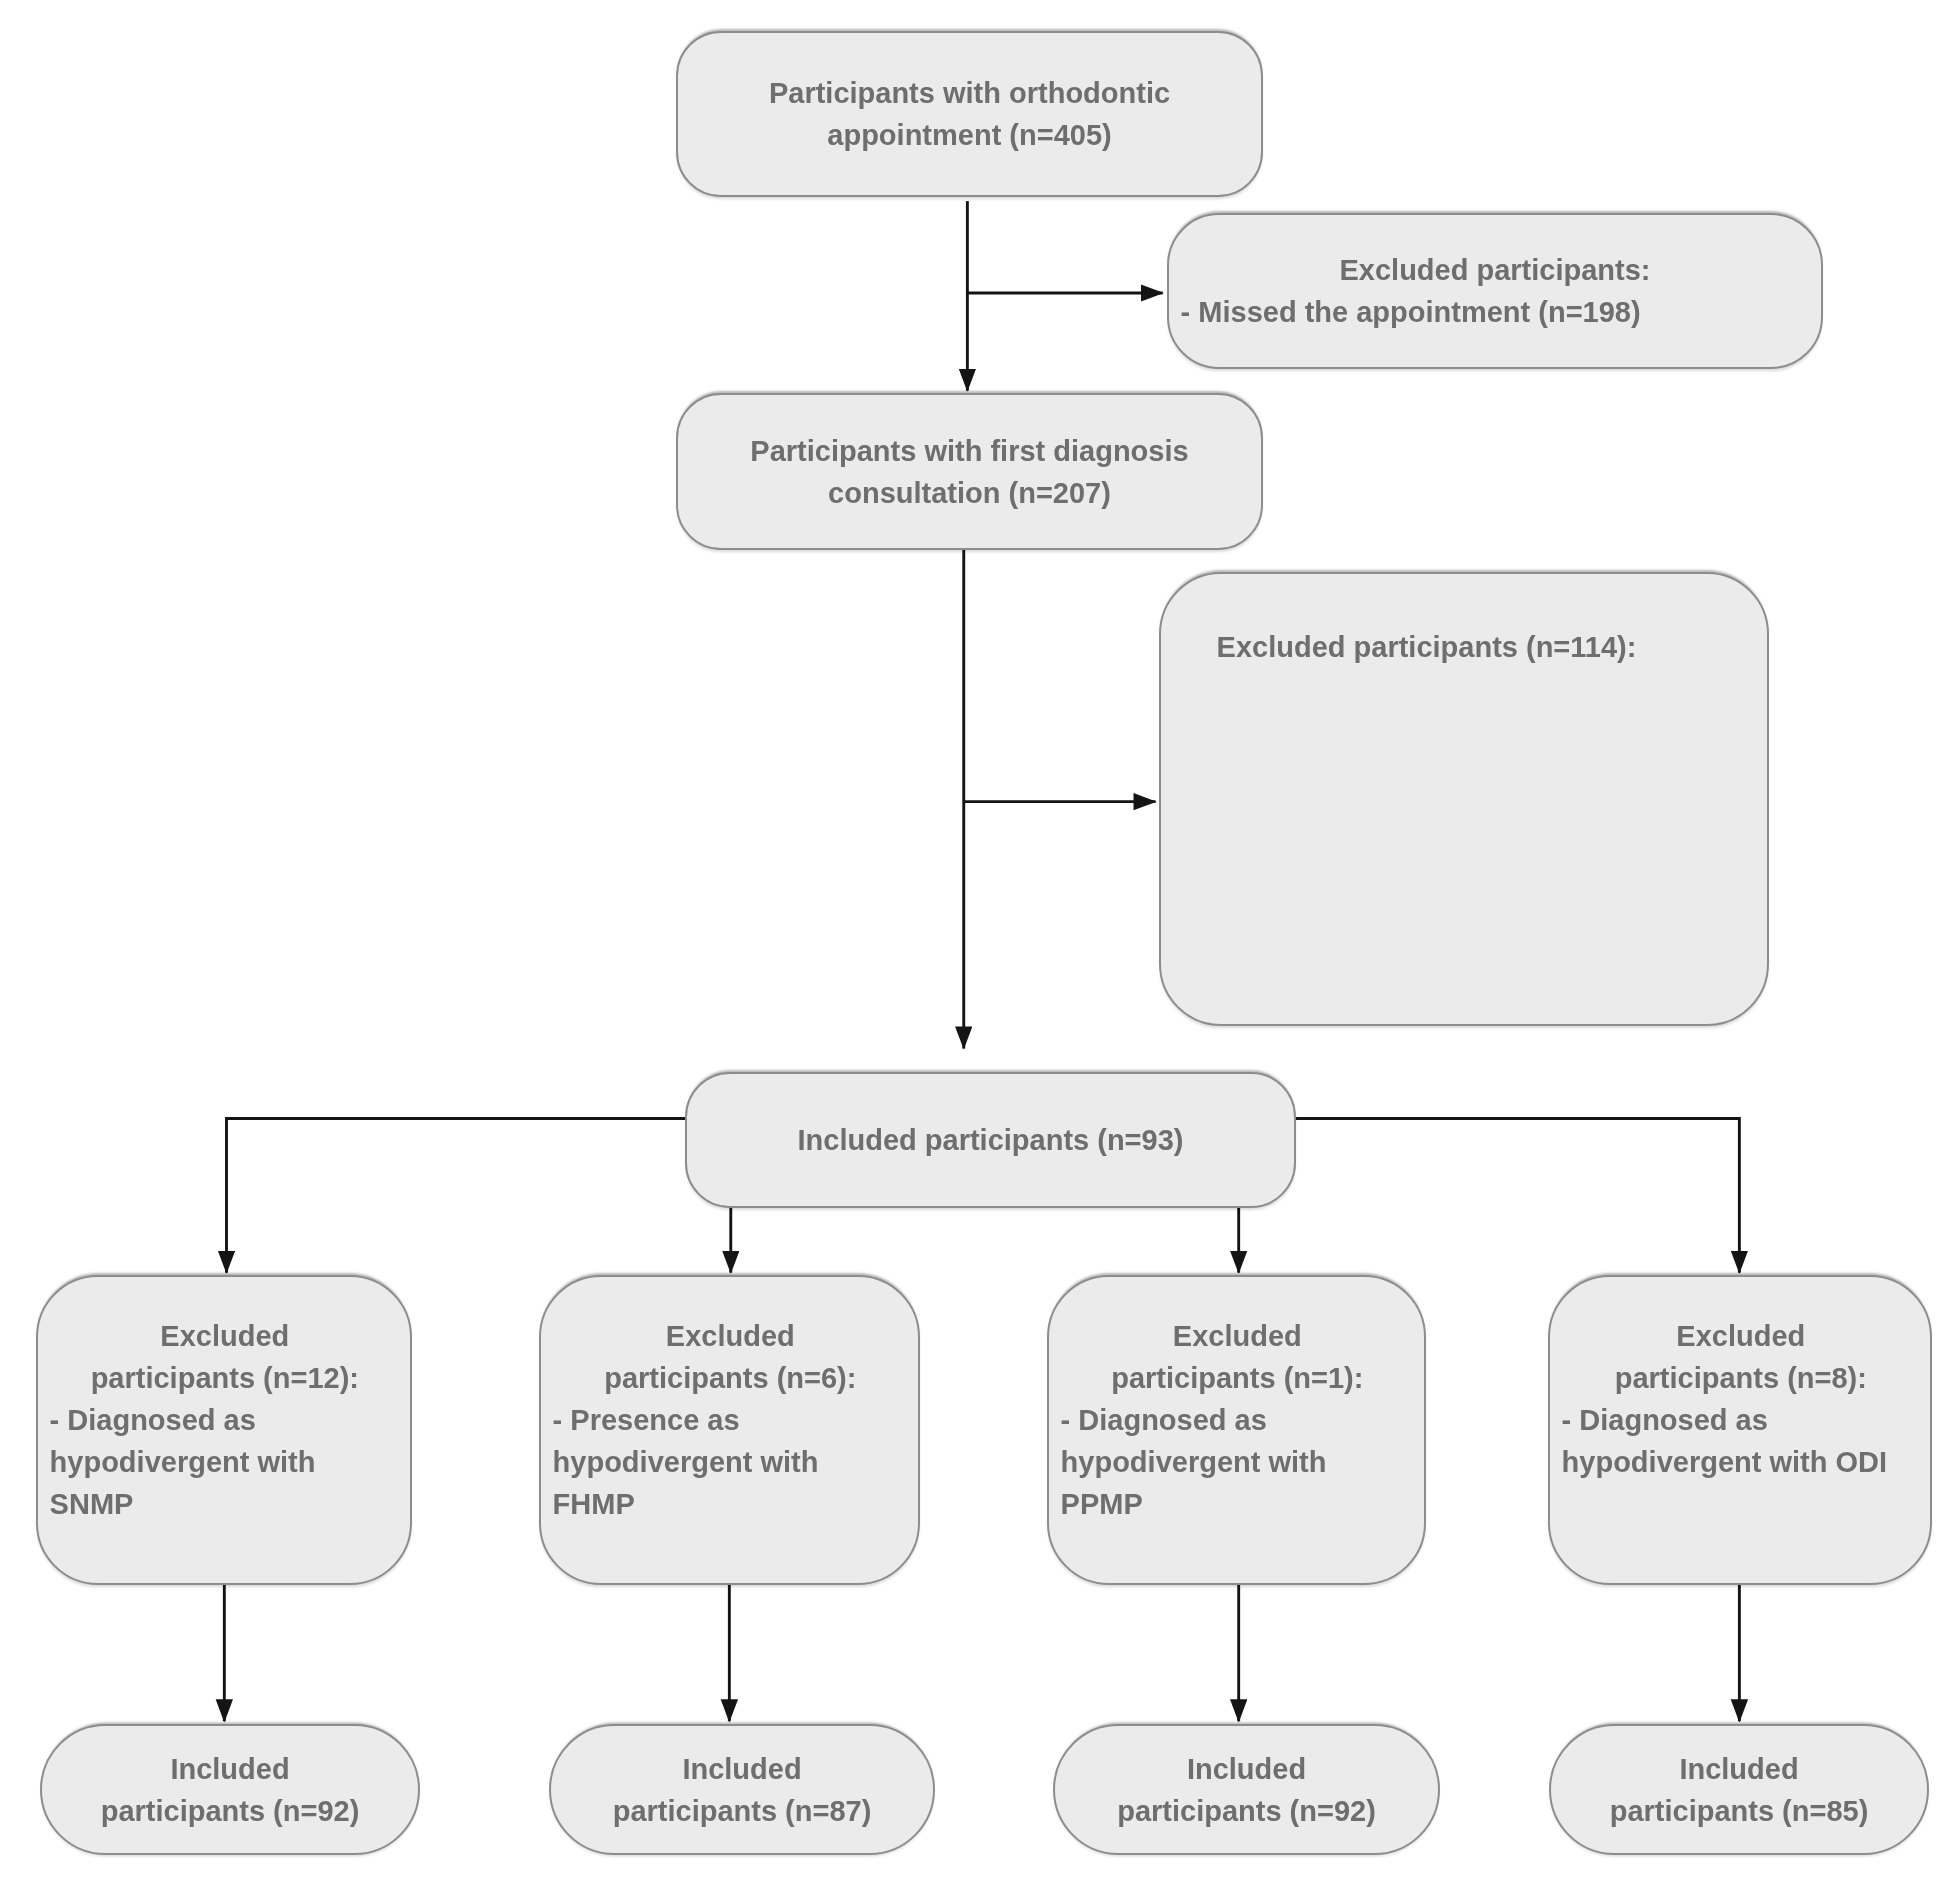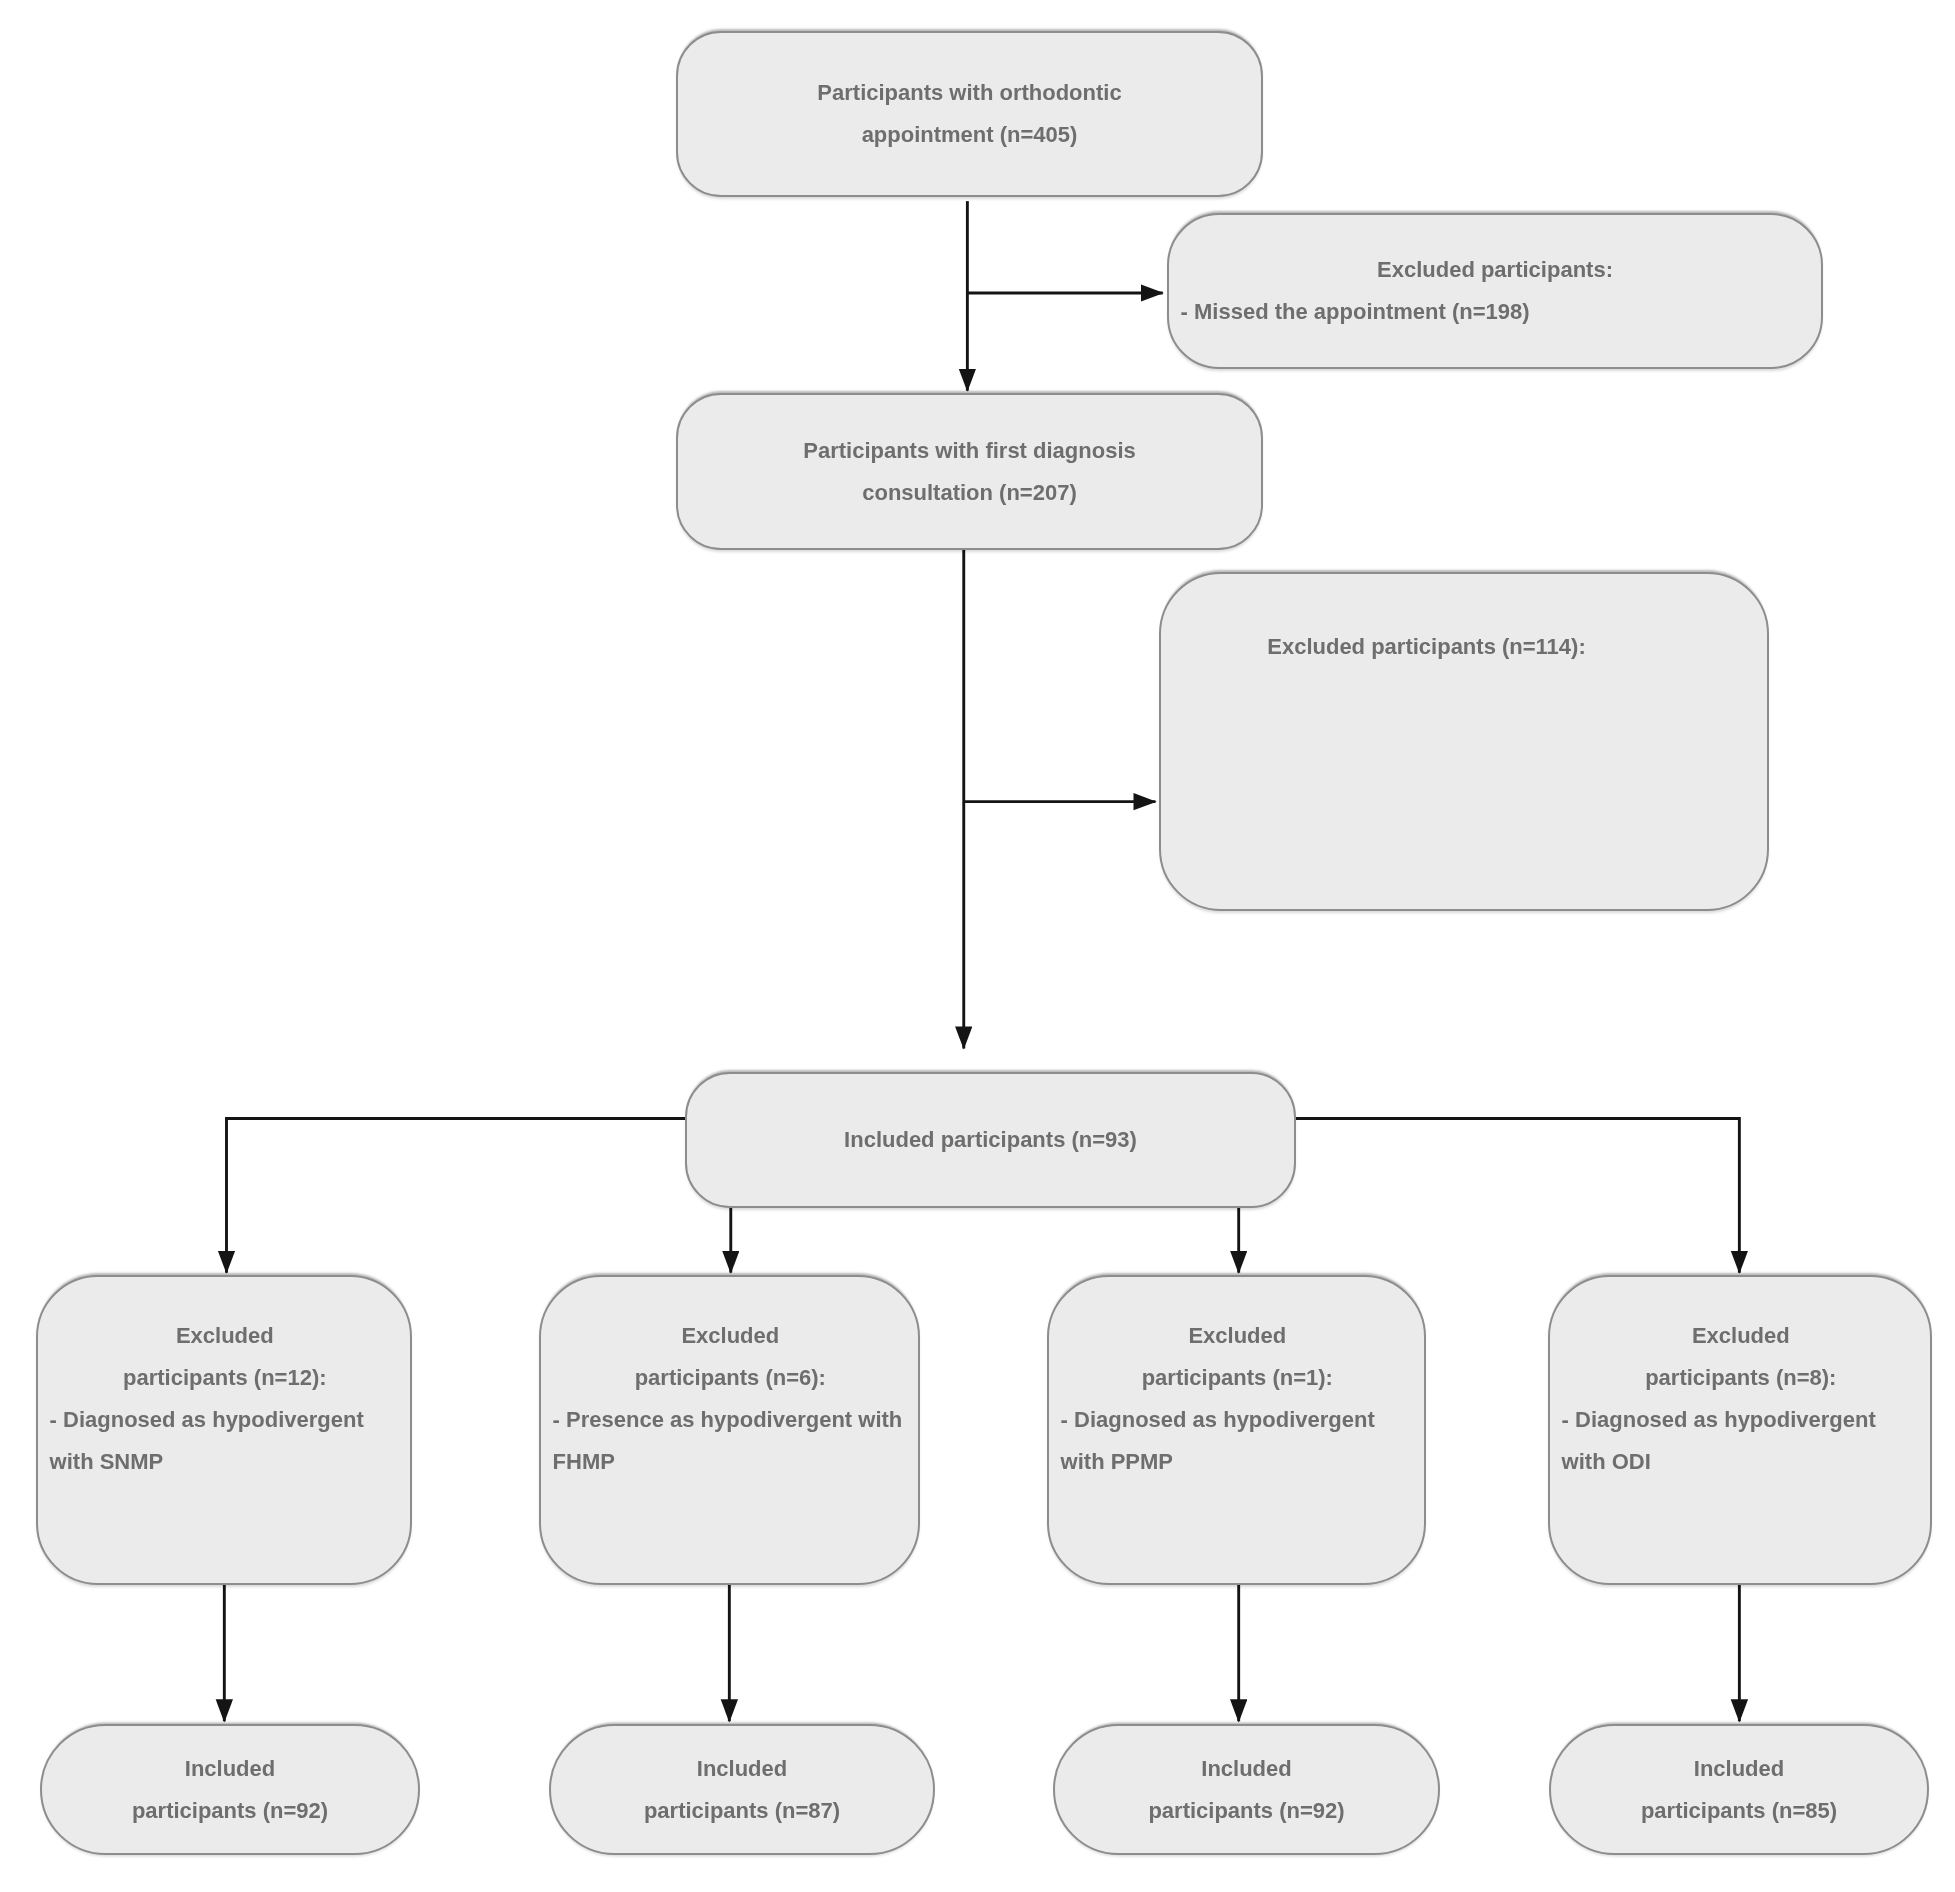--- a/index.html
+++ b/index.html
@@ -12,21 +12,21 @@
     overflow:hidden;
   }
   .connectors{position:absolute;left:0;top:0;width:1955px;height:1892px;}
   .node{
     position:absolute;
     box-sizing:border-box;
     background:#ebebeb;
     border:2.2px solid #8d8d8d;
     color:#6e6e6e;
     font-weight:700;
-    font-size:22px;
+    font-size:29px;
     line-height:42px;
     box-shadow:0 -3.6px 2.2px -2.2px rgba(0,0,0,0.28), 0 2.9px 2.9px -1.4px rgba(0,0,0,0.15);
   }
   .center-box{
     display:flex;
     flex-direction:column;
     align-items:center;
     justify-content:center;
     text-align:center;
   }
@@ -38,21 +38,21 @@
   .bullets-hang div{
     padding-left:30px;
     text-indent:-30px;
     text-align:left;
   }
   .bullet-plain{text-align:left;}
   
   .box-appointment      {left:676px;  top:31px;   width:587px; height:166px;}
   .box-excluded-missed  {left:1167px; top:213px;  width:656px; height:156px; padding:0 11.6px;}
   .box-first-consult    {left:676px;  top:393px;  width:587px; height:157px;}
-  .box-excluded-114     {left:1159px; top:572px;  width:610px; height:339px; padding:52px 88px 16px 13px;}
+  .box-excluded-114     {left:1159px; top:572px;  width:610px; height:454px; padding:52px 88px 16px 13px;}
   .box-included-93      {left:685px;  top:1072px; width:611px; height:136px;}
   .branch-excluded      {top:1275px;  height:310px; padding:38px 10px 0 11.6px;}
   .branch-included      {top:1724px;  height:131px;}
   .b1{left:36px;  width:376px;}
   .b2{left:539px; width:381px;}
   .b3{left:1047px;width:379px;}
   .b4{left:1548px;width:384px;}
   .i1{left:40px;  width:380px;}
   .i2{left:549px; width:386px;}
   .i3{left:1053px;width:387px;}

